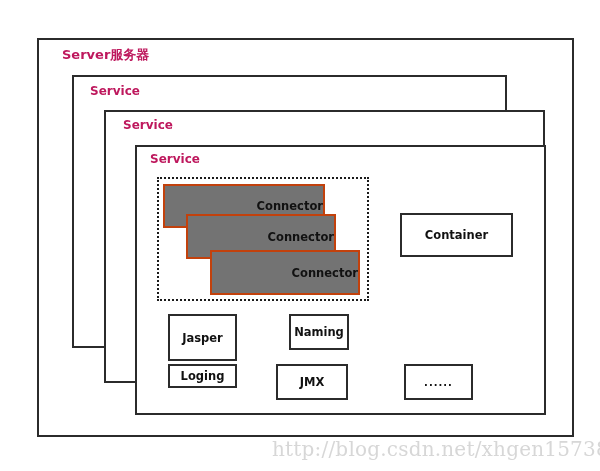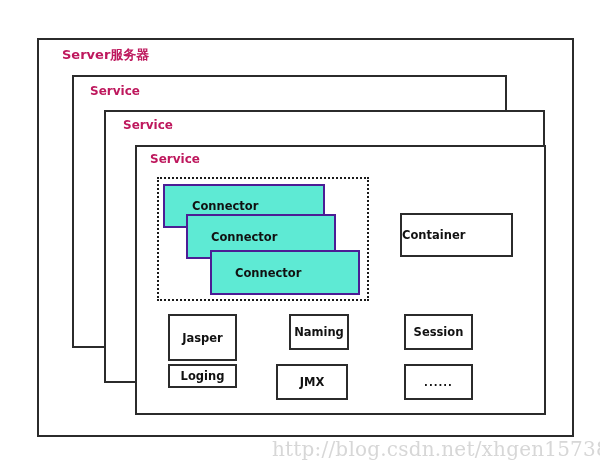--- a/index.html
+++ b/index.html
@@ -92,24 +92,25 @@
     width: 212px;
     height: 124px;
     box-sizing: border-box;
     border: 2px dotted #1a1a1a;
     background: transparent;
     z-index: 5;
   }
   .connector-box {
     position: absolute;
     box-sizing: border-box;
-    background: #5eead4;
-    border: 2px solid #4c1d95;
+    background: #737373;
+    border: 2px solid #c2410c;
     display: flex;
     align-items: center;
+    justify-content: flex-end;
   }
   .connector-box span {
     font-size: 11.5px;
     font-weight: bold;
     color: #111111;
     white-space: nowrap;
   }
   #connector-1 {
     left: 163px;
     top: 184px;
@@ -156,20 +157,21 @@
   .module-box span,
   #container-box span {
     font-size: 11.5px;
     font-weight: bold;
     color: #111111;
     white-space: nowrap;
   }
   #container-box {
     display: flex;
     align-items: center;
+    justify-content: center;
   }
   #module-jasper  { left: 168px; top: 314px; width: 69px; height: 47px; }
   #module-naming  { left: 289px; top: 314px; width: 60px; height: 36px; }
   #module-session { left: 404px; top: 314px; width: 69px; height: 36px; }
   #module-loging  { left: 168px; top: 364px; width: 69px; height: 24px; }
   #module-jmx     { left: 276px; top: 364px; width: 72px; height: 36px; }
   #module-dots    { left: 404px; top: 364px; width: 69px; height: 36px; }
   #module-dots span { letter-spacing: 1px; font-size: 10px; }
   
   #watermark {
@@ -217,23 +219,20 @@
   <div class="box" id="container-box">
     <span>Container</span>
   </div>
 
   <div class="module-box" id="module-jasper">
     <span>Jasper</span>
   </div>
   <div class="module-box" id="module-naming">
     <span>Naming</span>
   </div>
-  <div class="module-box" id="module-session">
-    <span>Session</span>
-  </div>
   <div class="module-box" id="module-loging">
     <span>Loging</span>
   </div>
   <div class="module-box" id="module-jmx">
     <span>JMX</span>
   </div>
   <div class="module-box" id="module-dots">
     <span>......</span>
   </div>
 

